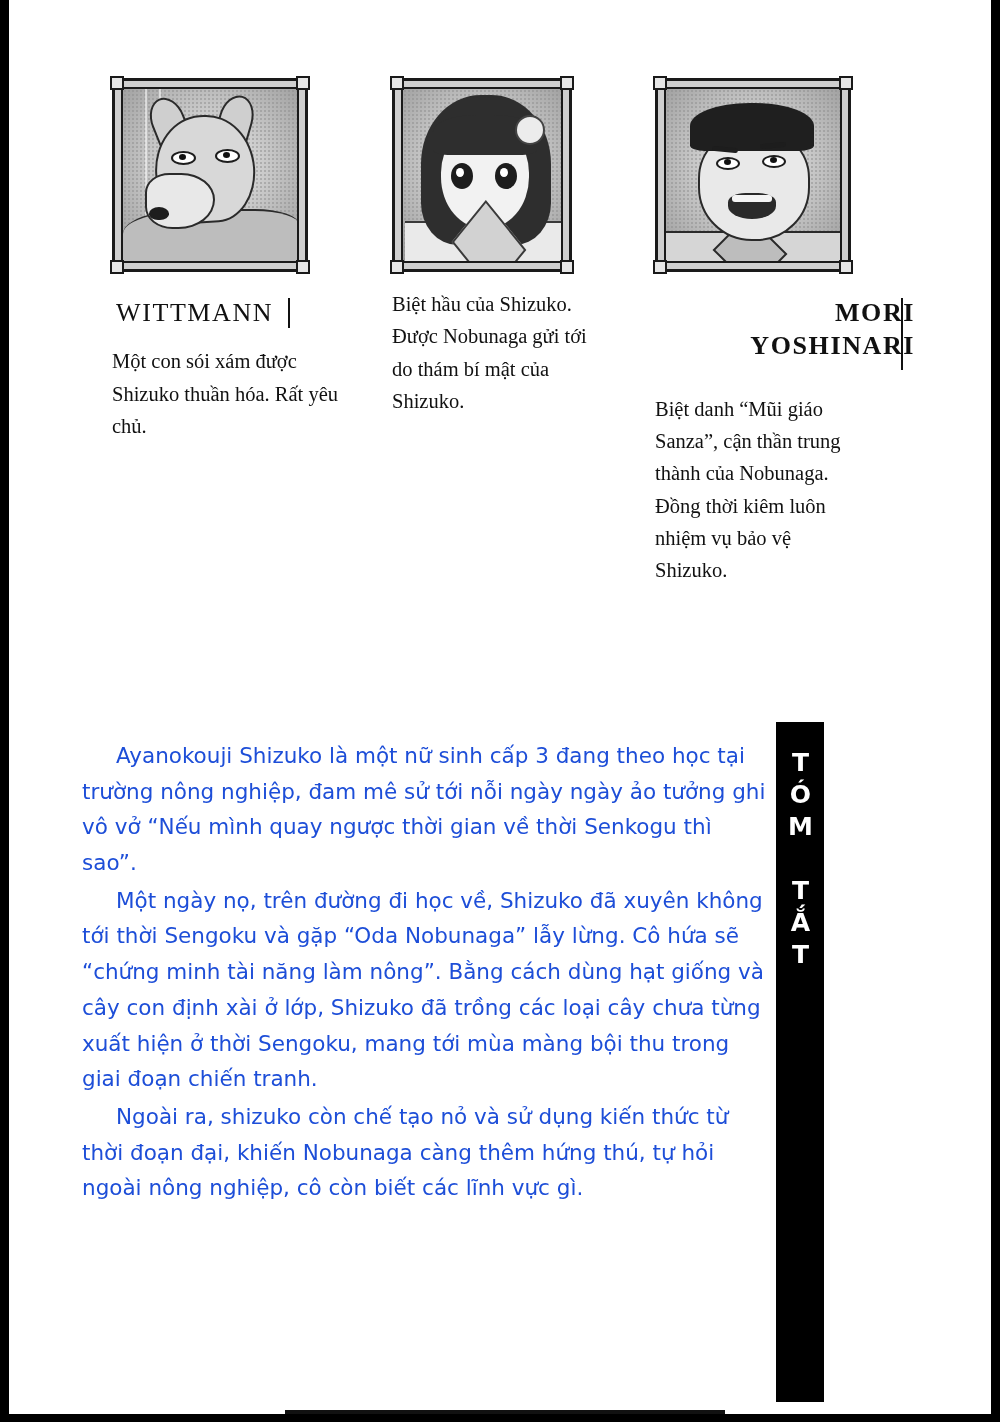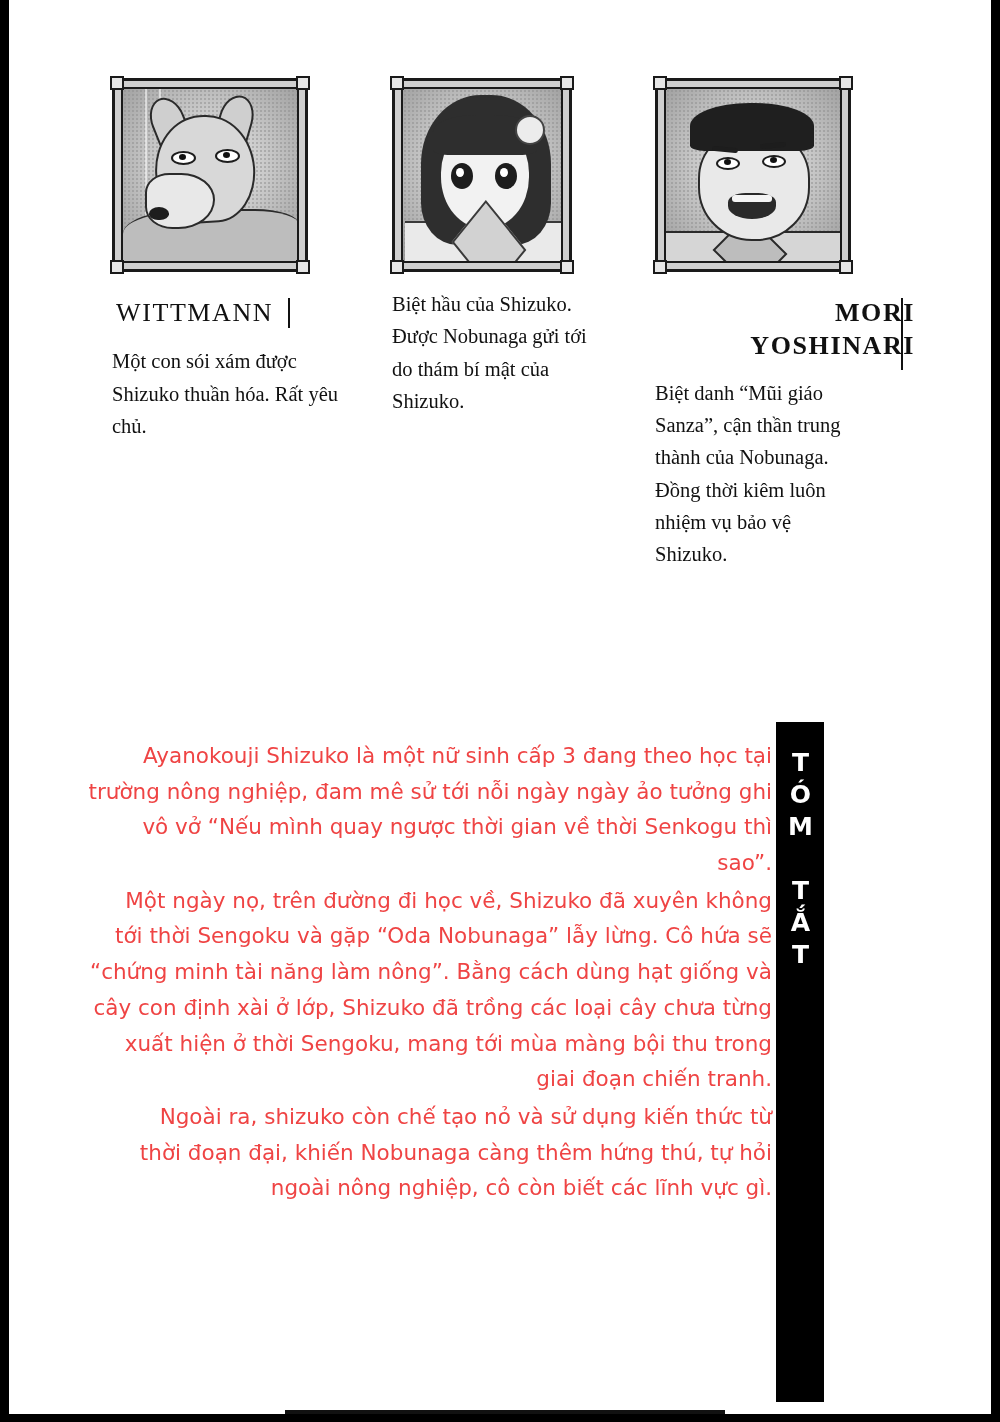--- a/index.html
+++ b/index.html
@@ -347,36 +347,36 @@
   
   .desc {
     margin-top: 16px;
     font-family: Liberation Serif, serif;
     font-size: 20.5px;
     line-height: 1.58;
     color: #111;
   }
   .card-1 .desc { width: 232px; }
   .card-2 .desc { width: 206px; }
-  .card-3 .desc { width: 206px; margin-top: 14px; }
+  .card-3 .desc { width: 206px; margin-top: 30px; }
 
   
   .summary {
     position: absolute;
     left: 82px; top: 738px;
     width: 690px;
   }
   .summary p {
     margin: 0;
     text-indent: 34px;
     font-family: "DejaVu Sans", sans-serif;
     font-size: 21.5px;
     line-height: 1.66;
-    color: #ef4444;
-    text-align: right;
+    color: #1d4ed8;
+    text-align: left;
   }
   .summary p + p { margin-top: 2px; }
 
   
   .tab {
     position: absolute;
     left: 776px; top: 722px;
     width: 48px; height: 680px;
     background: #000;
   }

